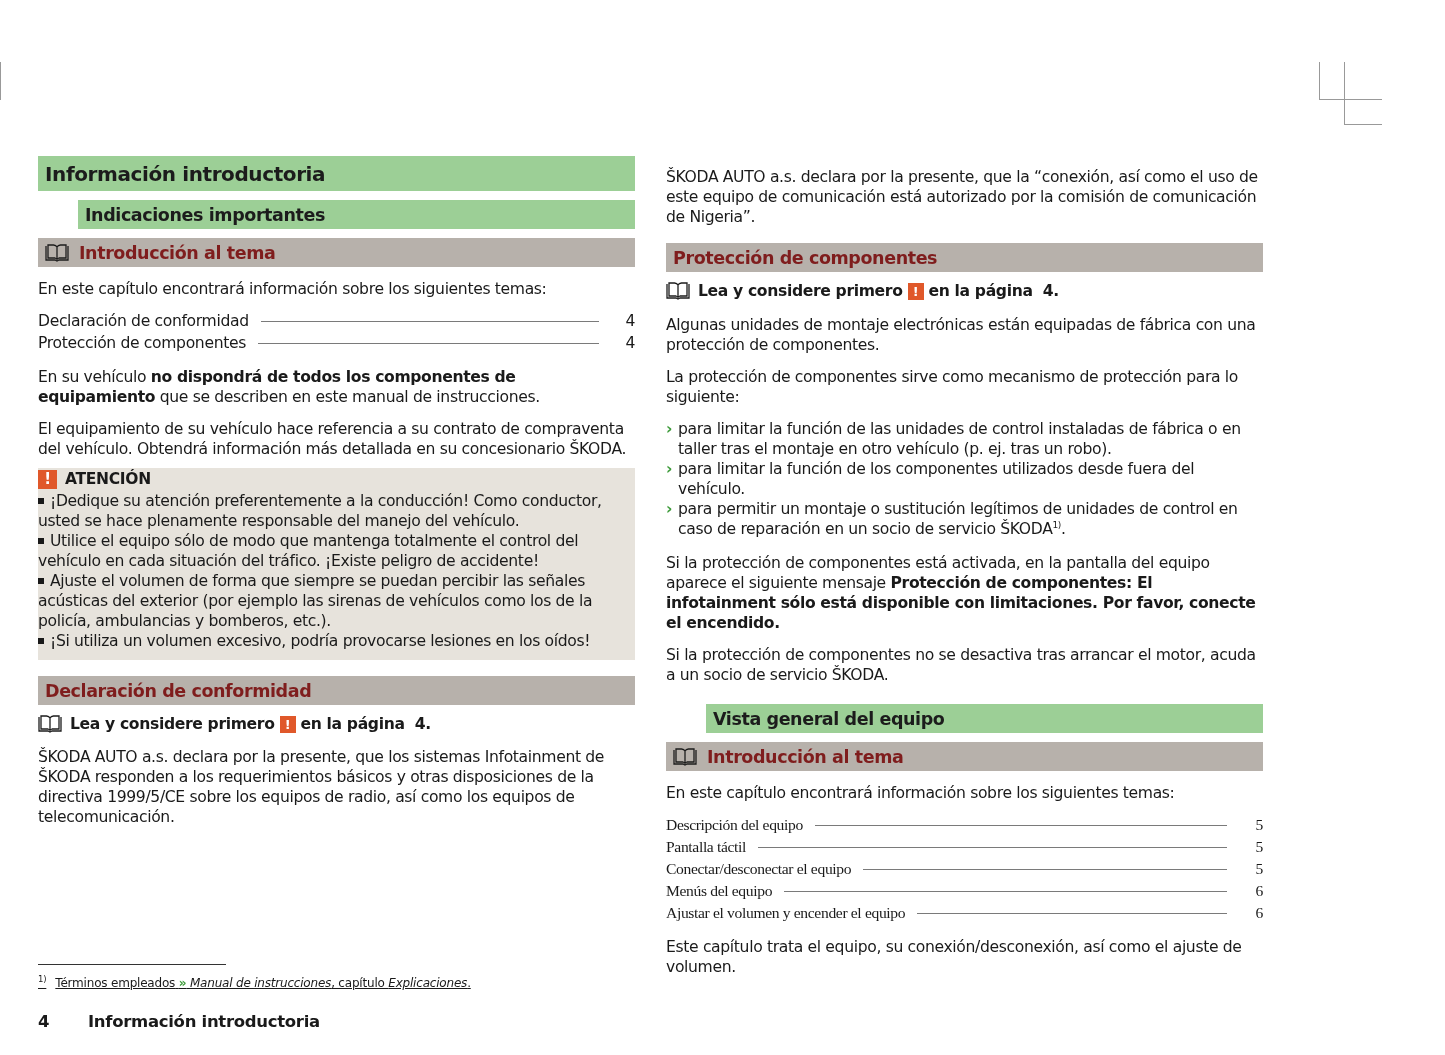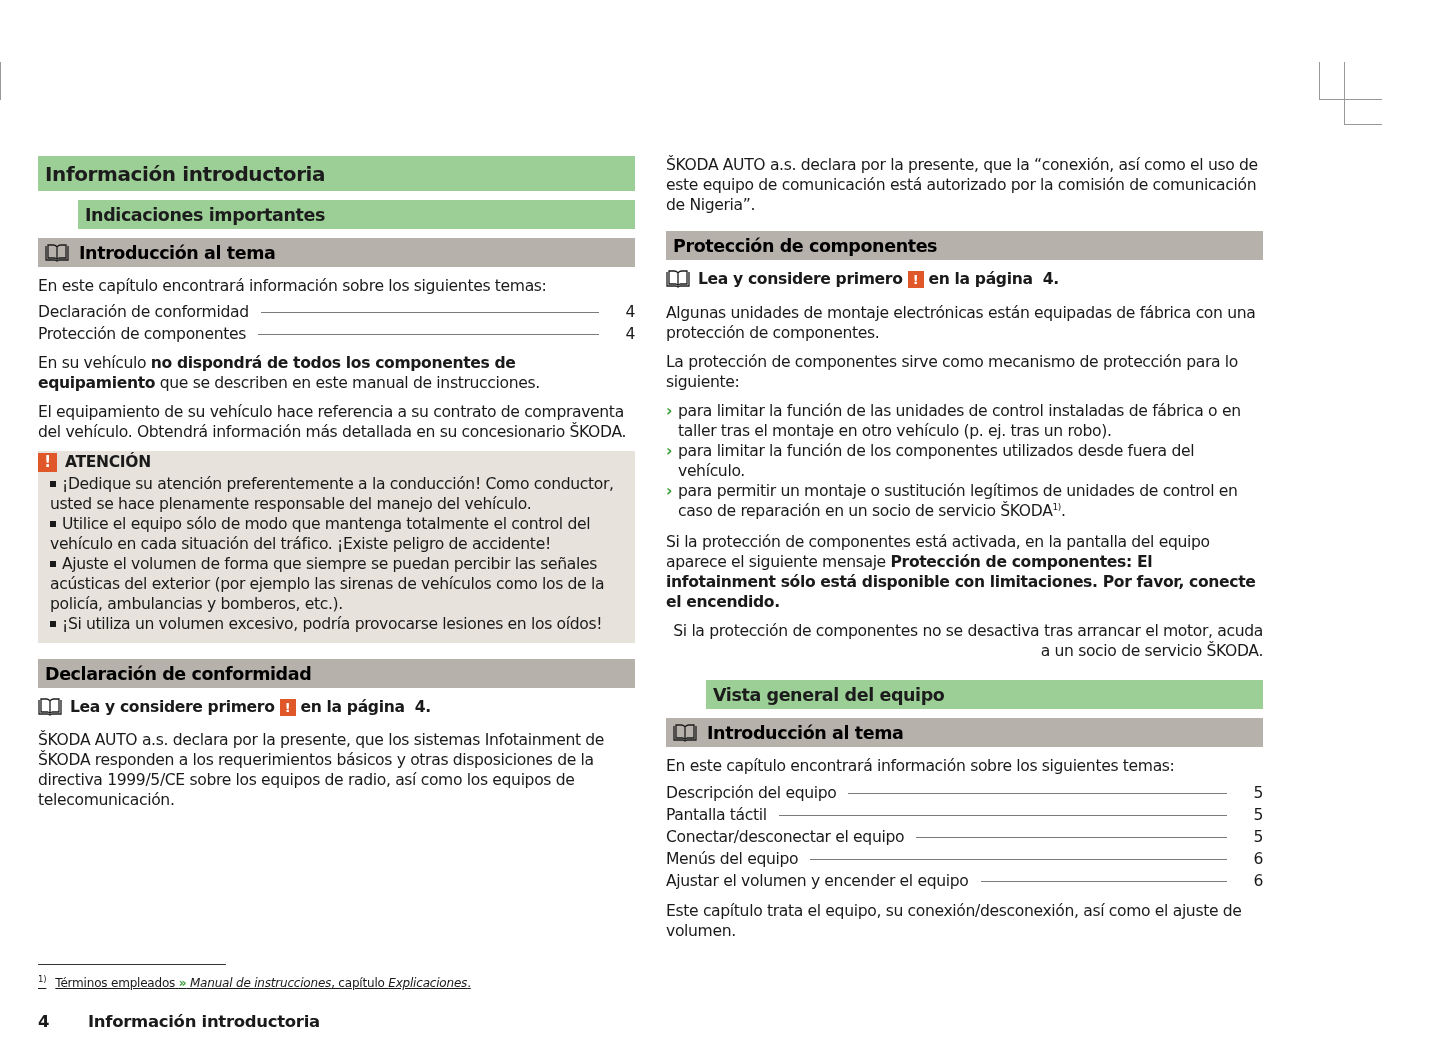--- a/index.html
+++ b/index.html
@@ -3,41 +3,41 @@
 <meta charset="utf-8">
 <style>
   * { box-sizing: border-box; margin: 0; padding: 0; }
   html, body { width: 1445px; height: 1055px; background: #ffffff; overflow: hidden; }
   body { position: relative; font-family: "DejaVu Sans", sans-serif; color: #1a1a1a; }
   .page { position: relative; width: 1445px; height: 1055px; }
 
   .col { position: absolute; top: 156px; }
   .col-left { left: 38px; width: 597px; }
   .col-right { left: 666px; width: 597px; top: 155px; }
-  .body-text { font-size: 15.6px; line-height: 20px; letter-spacing: -0.35px; color: #1a1a1a; }
+  .body-text { font-size: 15.6px; line-height: 20px; letter-spacing: -0.35px; color: #1a1a1a; margin-top: 12px; }
   .para { margin-bottom: 9px; }
   b { font-weight: bold; }
 
   .hdr-green { background: #9ccf96; padding: 0 7px; font-weight: bold; color: #1c1c1c; letter-spacing: -0.4px; }
   .hdr-l1 { font-size: 20px; height: 35px; line-height: 36px; margin-bottom: 9px; }
   .hdr-l2 { font-size: 17.5px; height: 29px; line-height: 30px; margin-bottom: 9px; margin-left: 40px; }
-  .hdr-grey { background: #b7b1ab; padding: 0 7px; font-weight: bold; color: #000000; font-size: 17.5px; height: 29px; line-height: 30px; letter-spacing: -0.4px; display: flex; align-items: center; }
+  .hdr-grey { background: #b7b1ab; padding: 0 7px; font-weight: bold; color: #7f1d1d; font-size: 17.5px; height: 29px; line-height: 30px; letter-spacing: -0.4px; display: flex; align-items: center; }
   .book-icon { display: inline-block; width: 24px; height: 18px; margin-right: 10px; }
   .book-icon svg { display: block; }
 
   .toc { margin-bottom: 7px; }
   .toc-row { display: flex; align-items: baseline; height: 22px; }
   .toc-label { white-space: nowrap; }
   .toc-leader { flex: 1; border-bottom: 1px solid #7a7a7a; margin: 0 26px 0 12px; position: relative; top: -4px; }
   .toc-page { width: 10px; text-align: right; }
 
   .warn-box { background: #e7e3dc; padding: 1px 12px 9px 0; margin-top: 5px; margin-bottom: 16px; }
   .warn-head { display: flex; align-items: center; height: 20px; margin-bottom: 2px; font-weight: bold; font-size: 15.5px; letter-spacing: -0.3px; }
   .warn-icon { display: inline-block; width: 19px; height: 19px; background: #e0582a; color: #fff; font-weight: bold; text-align: center; line-height: 19px; font-size: 15px; margin-right: 8px; }
-  .warn-body { padding-left: 12px; }
+  .warn-body { padding-left: 0; }
   .bullet-sq { display: inline-block; width: 6px; height: 6px; background: #1a1a1a; margin-right: 6px; position: relative; top: -2px; }
 
   .lea-row { display: flex; align-items: center; height: 22px; font-weight: bold; font-size: 15.6px; letter-spacing: -0.35px; }
   .lea-row .book-icon { margin-right: 8px; }
   .warn-mini { display: inline-block; width: 16px; height: 17px; background: #e0582a; color: #fff; font-weight: bold; text-align: center; line-height: 17px; font-size: 13px; margin: 0 5px 0 5px; }
 
   .arrow-list .item { display: flex; }
   .arrow-glyph { color: #3d9b3a; font-weight: bold; width: 12px; flex: none; }
 
   .sup { font-size: 9px; position: relative; top: -6px; }
@@ -152,35 +152,35 @@
         </div>
       <div class="item">
           <span class="arrow-glyph">›</span>
           <span><span>para permitir un montaje o sustitución legítimos de unidades de control en caso de reparación en un socio de servicio ŠKODA</span><span class="sup">1)</span><span>.</span></span>
         </div>
     </div>
 
     <div class="body-text para">
       <span>Si la protección de componentes está activada, en la pantalla del equipo aparece el siguiente mensaje </span><b>Protección de componentes: El infotainment sólo está disponible con limitaciones. Por favor, conecte el encendido.</b>
     </div>
-    <div class="body-text para" style="margin-bottom:19px;text-align:right;">Si la protección de componentes no se desactiva tras arrancar el motor, acuda a un socio de servicio ŠKODA.</div>
+    <div class="body-text para" style="margin-bottom:19px;">Si la protección de componentes no se desactiva tras arrancar el motor, acuda a un socio de servicio ŠKODA.</div>
 
     <div class="hdr-green hdr-l2">Vista general del equipo</div>
     <div class="hdr-grey" style="margin-bottom:9px;">
       <span class="book-icon">
         <svg width="24" height="18" viewBox="0 0 24 18">
             <path d="M1 2 L1 16 L10 16 Q12 17 12 17 Q12 17 14 16 L23 16 L23 2 M3 1 L3 14 L10 14 Q11.5 14.5 12 15.5 L12 3 Q11 1.2 8.5 1 Z M21 1 L21 14 L14 14 Q12.5 14.5 12 15.5 L12 3 Q13 1.2 15.5 1 Z" fill="none" stroke="#1c1c1c" stroke-width="1.3"></path>
           </svg>
       </span>
       <span>Introducción al tema</span>
     </div>
 
     <div class="body-text para" style="margin-bottom:7px;">En este capítulo encontrará información sobre los siguientes temas:</div>
 
-    <div class="toc body-text" style="margin-bottom:8px;">
+    <div class="toc body-text" style="margin-bottom:8px;font-family:Liberation Serif, serif;">
       <div class="toc-row">
         <span class="toc-label">Descripción del equipo</span>
         <span class="toc-leader"></span>
         <span class="toc-page">5</span>
       </div>
       <div class="toc-row">
         <span class="toc-label">Pantalla táctil</span>
         <span class="toc-leader"></span>
         <span class="toc-page">5</span>
       </div>

